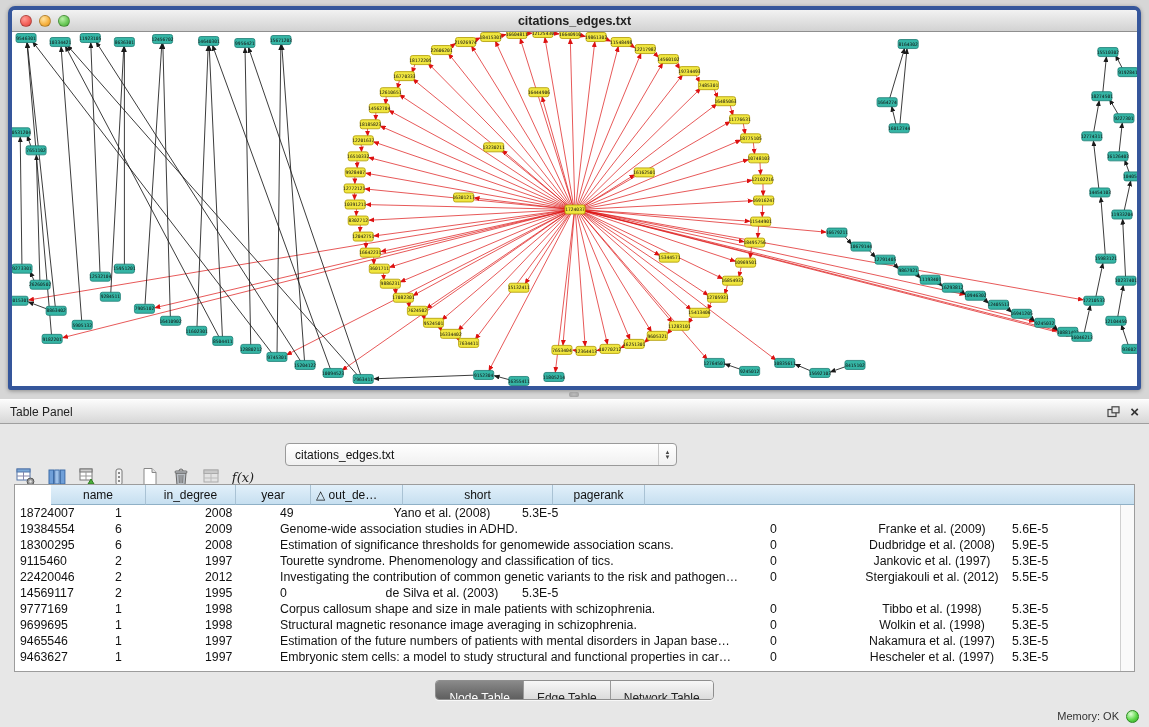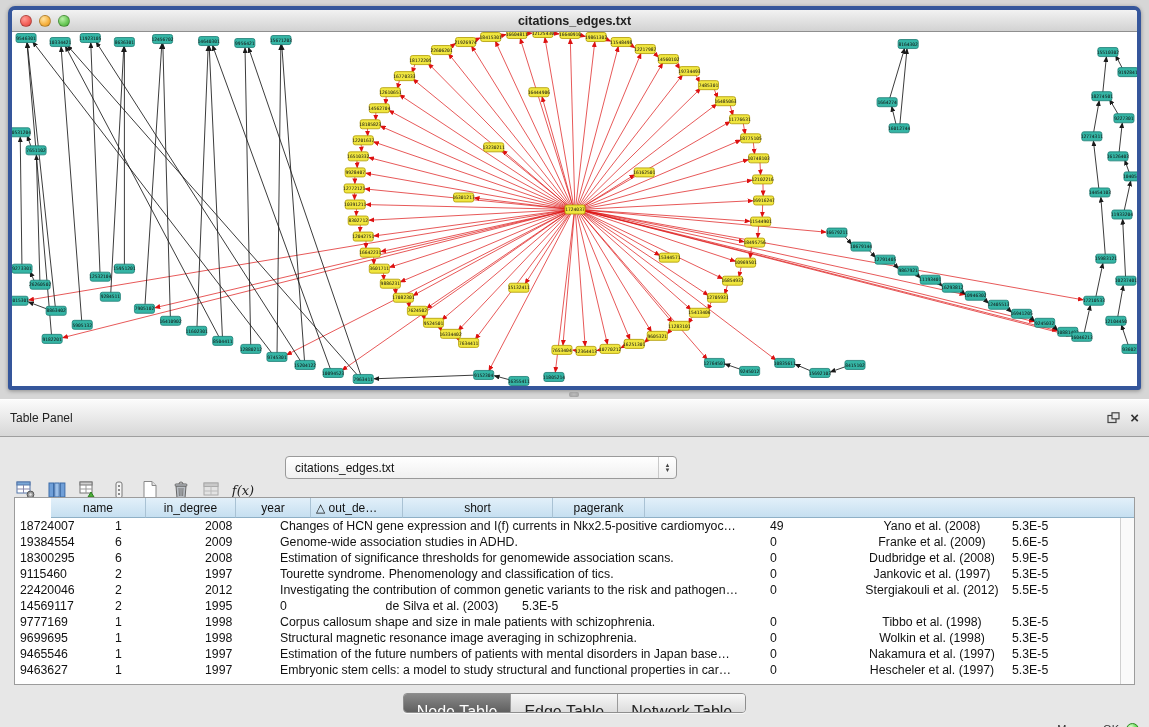--- a/index.html
+++ b/index.html
@@ -36,21 +36,21 @@
 
   
   .splitter-handle {
     position:absolute; left:569px; top:392px; width:10px; height:5px;
     background:radial-gradient(#bdbdbd,#9a9a9a); border-radius:2px;
   }
 
   
   .table-panel { position:absolute; left:0; top:399px; width:1149px; height:328px; }
   .tp-header {
-    height:38px; background:linear-gradient(#fbfbfb,#d7d7d7);
+    height:25px; background:linear-gradient(#fbfbfb,#d7d7d7);
     border-top:1px solid #fff; border-bottom:1px solid #9f9f9f;
     display:flex; align-items:center; padding:0 10px; font-size:12px; color:#222;
   }
   .tp-header-title { flex:0 0 auto; }
   .tp-header-spacer { flex:1; }
   .tp-float-btn, .tp-close-btn { cursor:default; margin-left:10px; display:flex; align-items:center; }
   .tp-close-btn { font-size:15px; font-weight:bold; color:#333; line-height:14px; }
 
   .tp-body { position:relative; height:304px; background:#e7e7e7; }
 
@@ -99,21 +99,21 @@
     position:absolute; right:0; top:20px; bottom:0; width:14px;
     background:#fafafa; border-left:1px solid #d0d0d0;
   }
 
   .tabs-row { position:absolute; left:0; right:0; top:256px; display:flex; justify-content:center; }
   .seg {
     display:flex; border:1px solid #8e8e8e; border-radius:4px; overflow:hidden; height:20px;
     box-shadow:0 1px 0 rgba(255,255,255,.7);
   }
   .seg-tab {
-    padding:8px 13px; font-size:16px; line-height:19px; color:#222;
+    padding:8px 13px; font-size:12px; line-height:19px; color:#222;
     background:linear-gradient(#f7f7f7,#dcdcdc); border-right:1px solid #9a9a9a;
   }
   .seg-tab:last-child { border-right:none; }
   .seg-tab.selected { background:linear-gradient(#8a8a8a,#5f5f5f); color:#fff; }
 
   .memory-label { position:absolute; right:30px; bottom:6px; font-size:11px; color:#333; }
   .memory-orb {
     position:absolute; right:10px; bottom:5px; width:13px; height:13px; border-radius:50%;
     background:radial-gradient(circle at 35% 28%, #e2ffda, #5ed84a 55%, #2f9e22);
     border:1px solid #2b8a20;
@@ -909,21 +909,20 @@
           <div class="hcell c4">△ out_de…</div>
           <div class="hcell c5">short</div>
           <div class="hcell c6">pagerank</div>
           <div class="hcell cfill"></div>
         </div>
       <div class="tbody" id="table-body">
           <div class="trow">
             <div class="tcell c0">18724007</div>
             <div class="tcell c1">1</div>
             <div class="tcell c2">2008</div>
-            <div class="tcell c3">Changes of HCN gene expression and I(f) currents in Nkx2.5-positive cardiomyoc…</div>
             <div class="tcell c4">49</div>
             <div class="tcell c5">Yano et al. (2008)</div>
             <div class="tcell c6">5.3E-5</div>
             <div class="tcell cfill"></div>
           </div>
           <div class="trow">
             <div class="tcell c0">19384554</div>
             <div class="tcell c1">6</div>
             <div class="tcell c2">2009</div>
             <div class="tcell c3">Genome-wide association studies in ADHD.</div>

